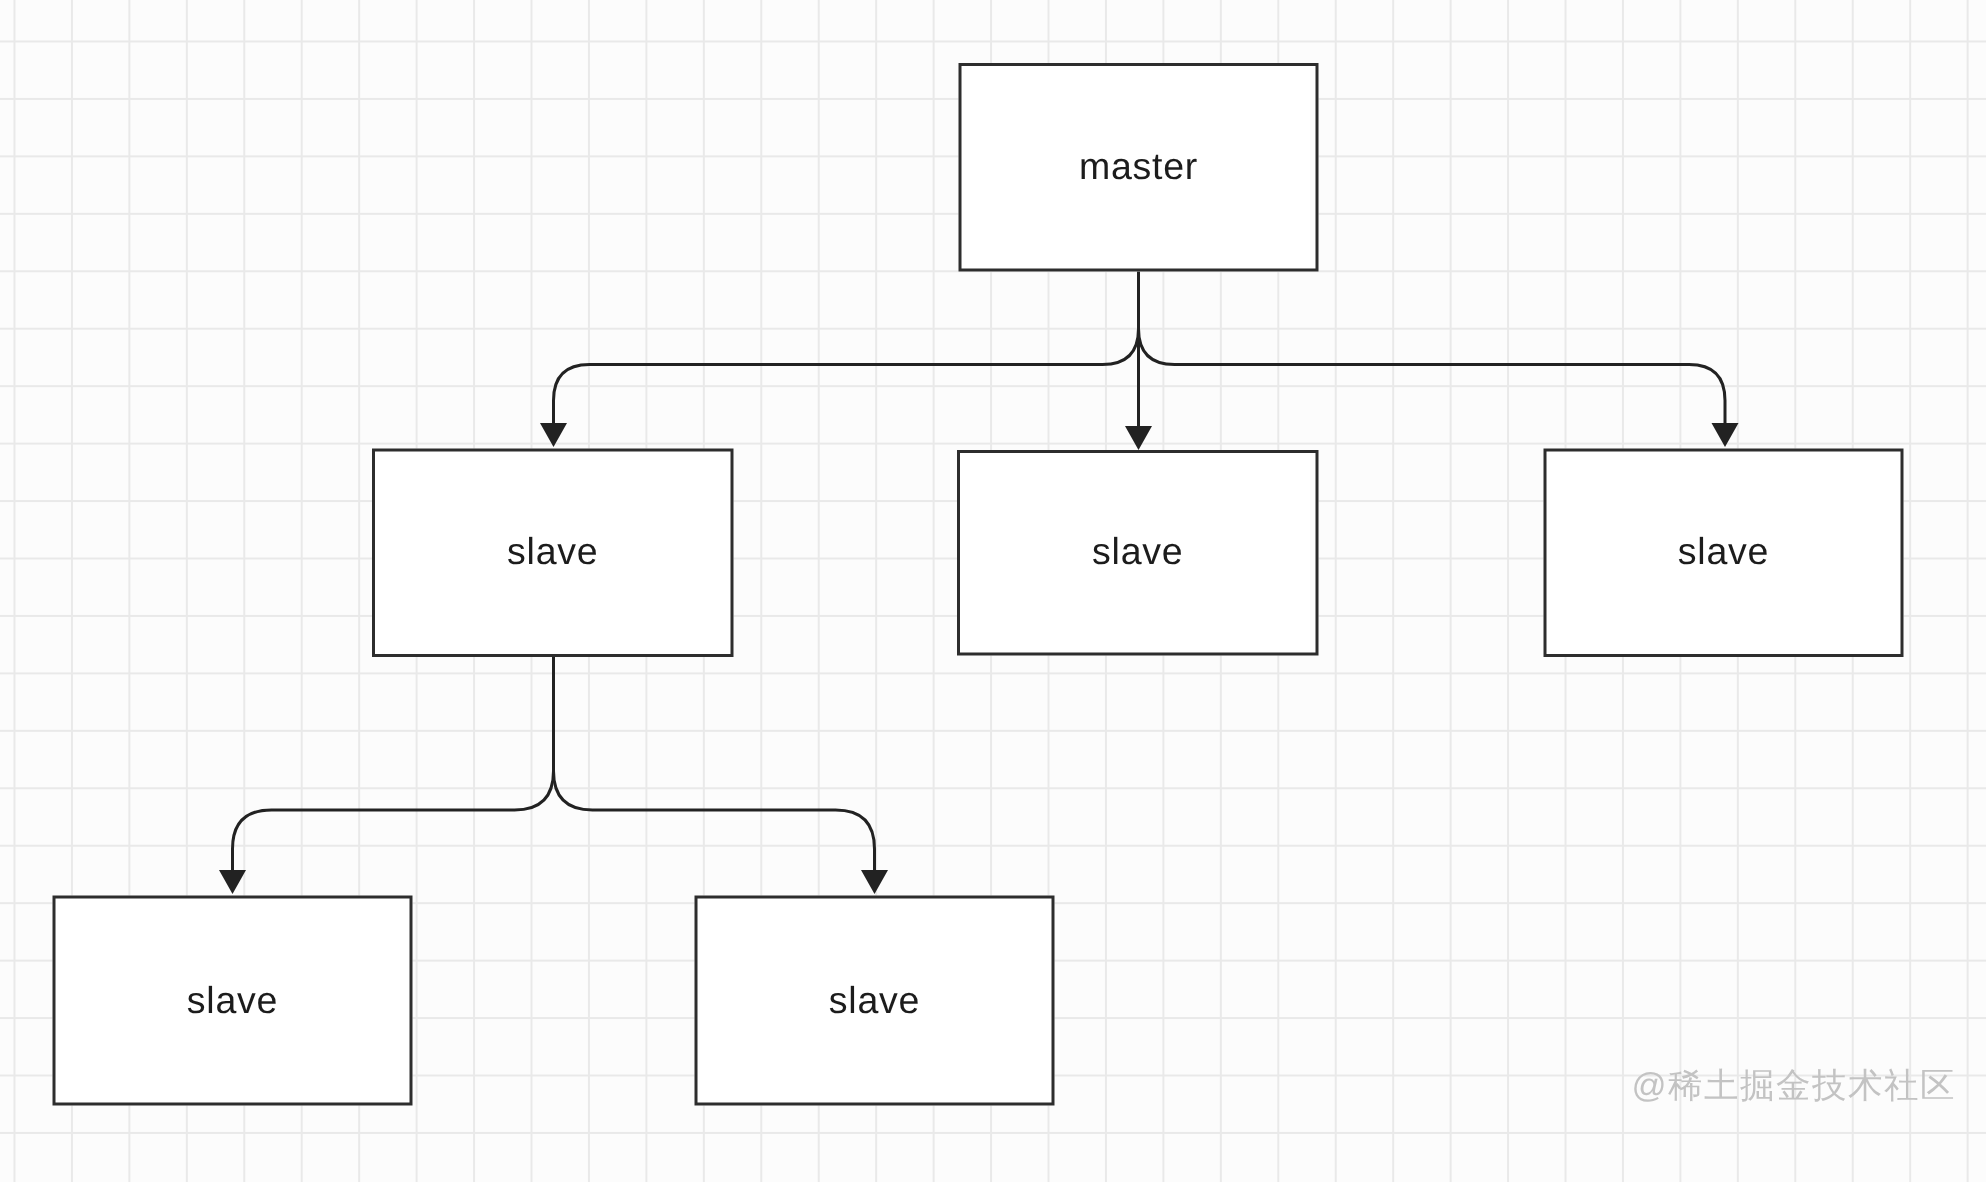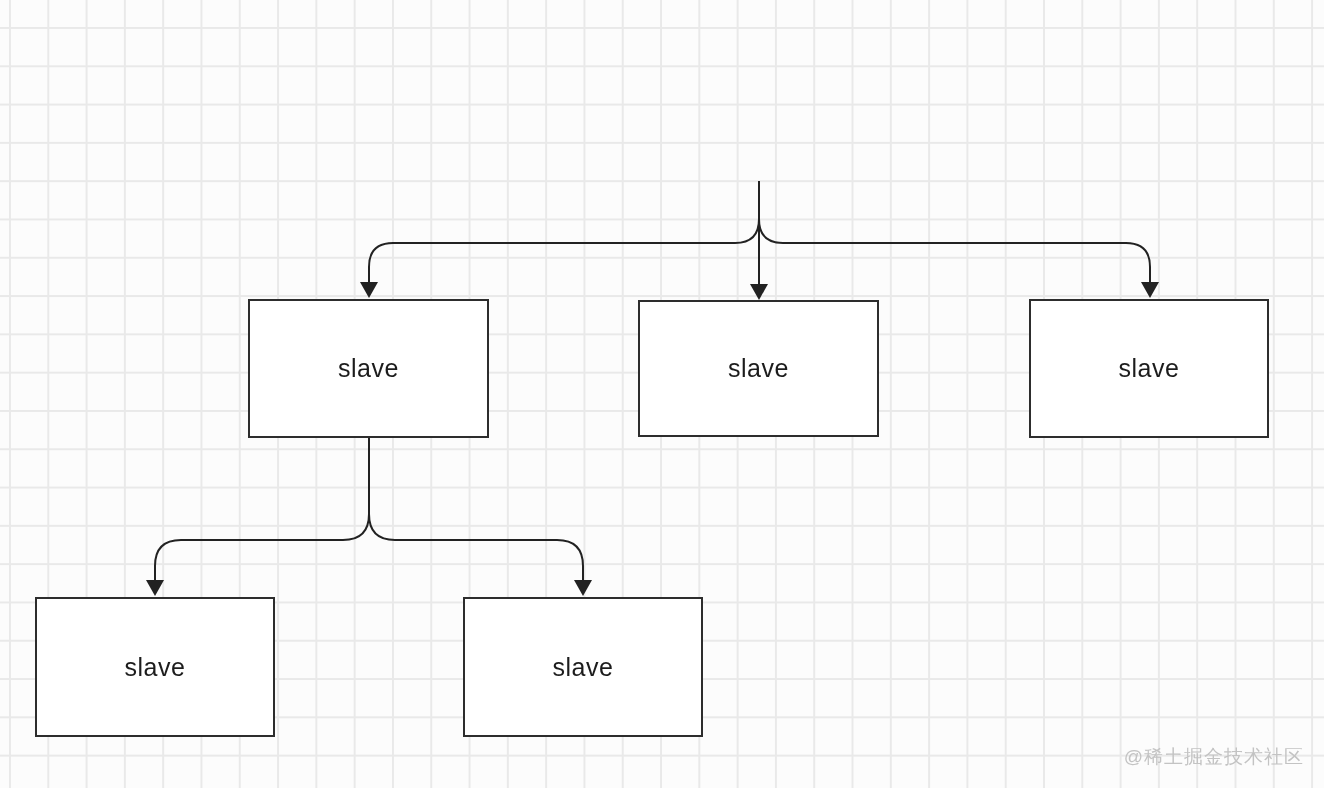--- a/index.html
+++ b/index.html
@@ -43,22 +43,22 @@
   }
   .node-master  { left: 639px;  top: 42px;  width: 240px; height: 139px; }
   .node-slave-1 { left: 248px;  top: 299px; width: 241px; height: 139px; }
   .node-slave-2 { left: 638px;  top: 300px; width: 241px; height: 137px; }
   .node-slave-3 { left: 1029px; top: 299px; width: 240px; height: 139px; }
   .node-slave-4 { left: 35px;   top: 597px; width: 240px; height: 140px; }
   .node-slave-5 { left: 463px;  top: 597px; width: 240px; height: 140px; }
   .watermark {
     position: absolute;
     right: 20px;
-    top: 744px;
-    font-size: 19px;
+    top: 708px;
+    font-size: 23px;
     color: #c3c3c3;
     letter-spacing: 1px;
     user-select: none;
   }
 </style>
 </head>
 <body>
 
 <div class="canvas">
 
@@ -73,20 +73,23 @@
     <path d="M 759 181 L 759 219 Q 759 243 783 243 L 1126 243 Q 1150 243 1150 267 L 1150 284"></path>
     <polygon points="1150,298 1141,282 1159,282" fill="#222222" stroke="none"></polygon>
 
     <path d="M 369 438 L 369 514 Q 369 540 343 540 L 181 540 Q 155 540 155 566 L 155 582"></path>
     <polygon points="155,596 146,580 164,580" fill="#222222" stroke="none"></polygon>
 
     <path d="M 369 438 L 369 514 Q 369 540 395 540 L 557 540 Q 583 540 583 566 L 583 582"></path>
     <polygon points="583,596 574,580 592,580" fill="#222222" stroke="none"></polygon>
   </svg>
 
+  <div class="node node-master">
+    <span>master</span>
+  </div>
 
   <div class="node node-slave-1">
     <span>slave</span>
   </div>
 
   <div class="node node-slave-2">
     <span>slave</span>
   </div>
 
   <div class="node node-slave-3">

